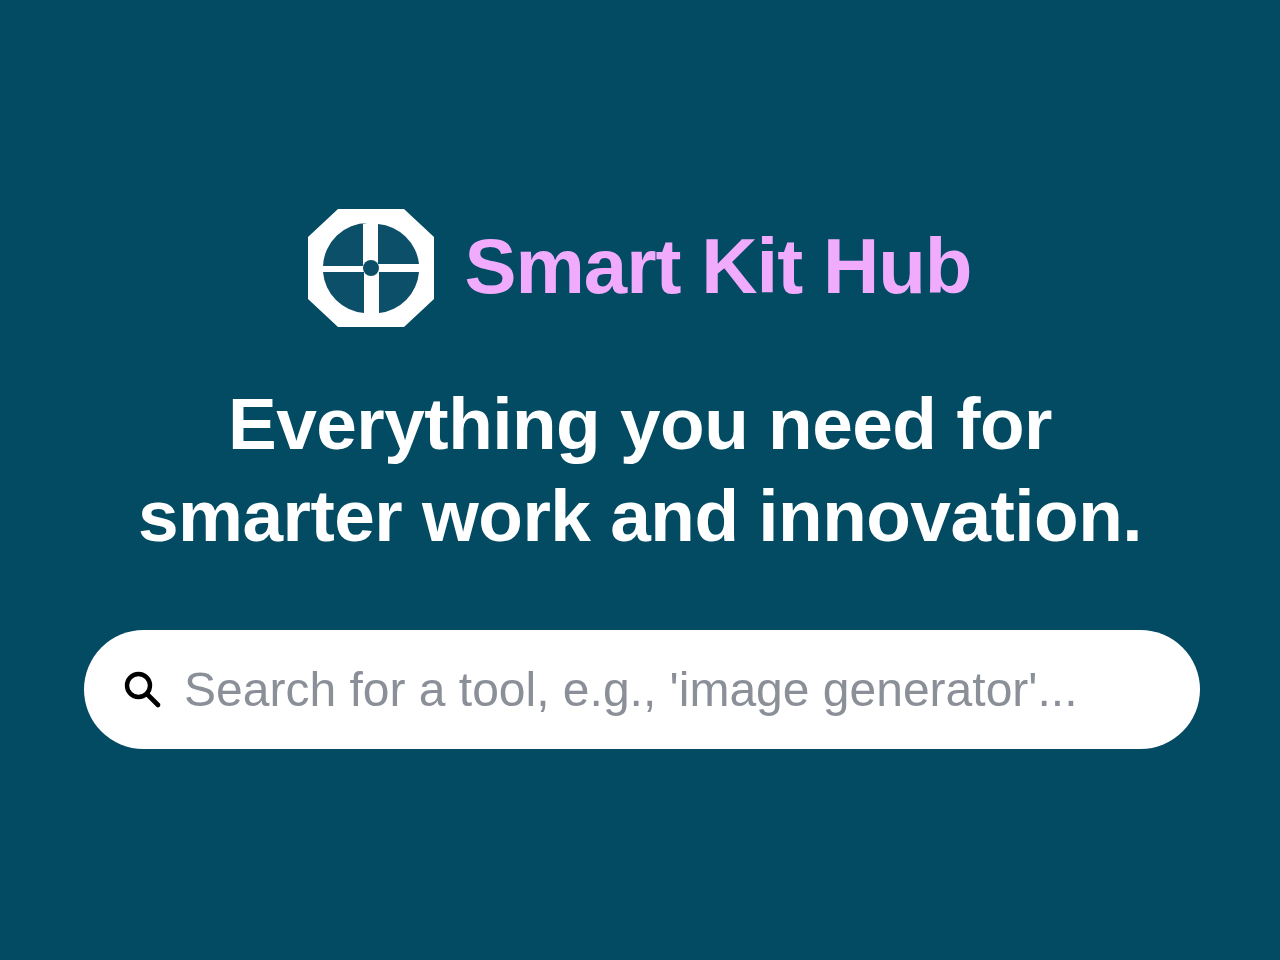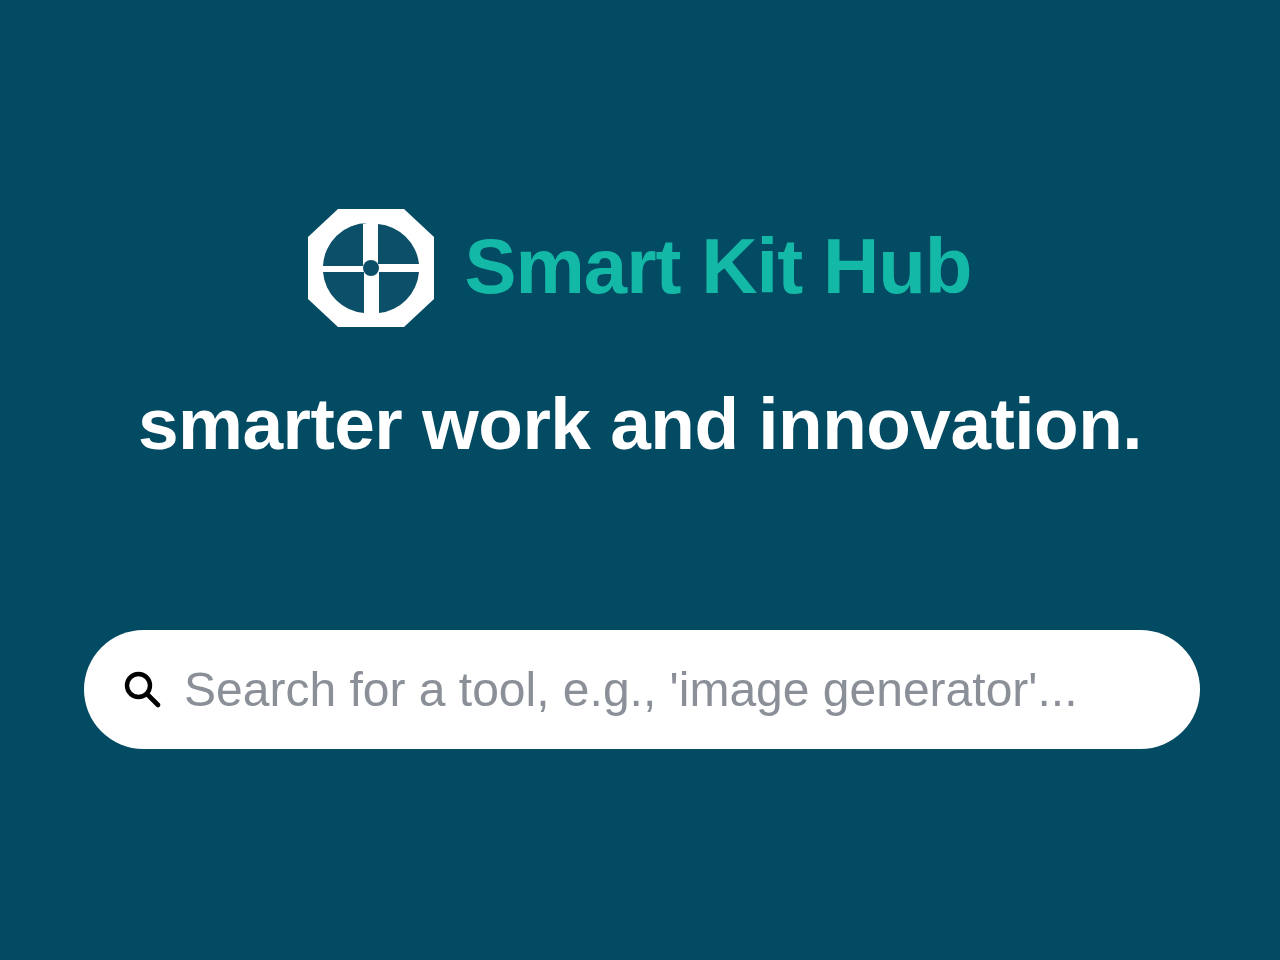--- a/index.html
+++ b/index.html
@@ -40,21 +40,21 @@
   .brand-logo {
     width: 126px;
     height: 118px;
     flex: 0 0 auto;
     display: block;
   }
 
   .brand-name {
     font-size: 78px;
     font-weight: bold;
-    color: #14b8a6;
+    color: #f0abfc;
     line-height: 1;
     letter-spacing: -1px;
     white-space: nowrap;
     padding-bottom: 4px;
   }
 
   
   .headline {
     position: absolute;
     top: 378px;
@@ -130,20 +130,21 @@
         <path d="M15 63 A45 45 0 0 0 56 104 L56 63 L15 63 Z"></path>
       </g>
 
       <circle cx="63" cy="59" r="8" fill="#0b4f68"></circle>
     </svg>
 
     <div class="brand-name">Smart Kit Hub</div>
   </div>
 
   <div class="headline">
+    <span class="line">Everything you need for</span>
     <span class="line">smarter work and innovation.</span>
   </div>
 
   <div class="search-wrap">
     <svg class="search-icon" viewBox="0 0 44 44" aria-hidden="true">
       <circle cx="18.5" cy="17.5" r="11.5" fill="none" stroke="#000000" stroke-width="4.4"></circle>
       <line x1="27" y1="26" x2="38" y2="37" stroke="#000000" stroke-width="4.6" stroke-linecap="round"></line>
     </svg>
     <input class="search-input" type="text" placeholder="Search for a tool, e.g., 'image generator'..." value="" style="">
   </div>

